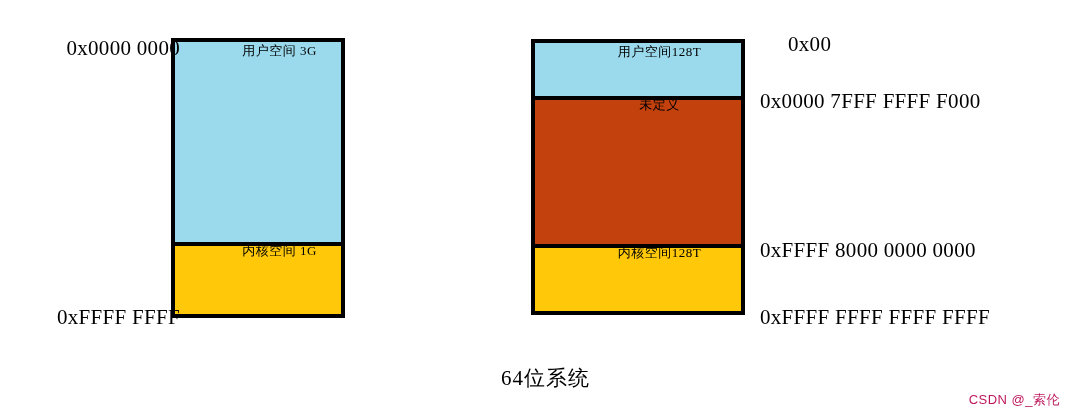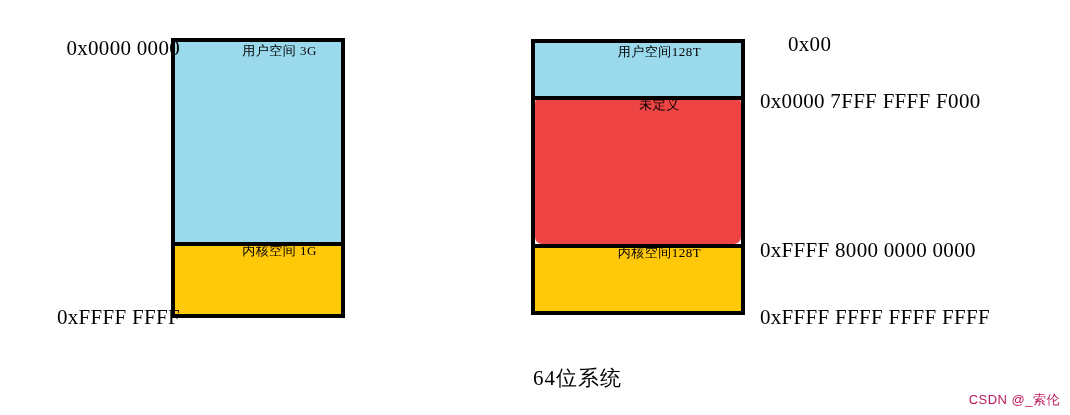--- a/index.html
+++ b/index.html
@@ -119,35 +119,35 @@
   <div class="addr addr-right" style="left:20px; top:38px; width:160px;">0x0000  0000</div>
 
 
   <div class="addr addr-right" style="left:20px; top:307px; width:160px;">0xFFFF  FFFF</div>
 
 
   <div class="mem-box" id="box64">
     <div class="mem-seg" id="seg64-user" style="background: rgb(155, 218, 236);">
       <span>用户空间128T</span>
     </div>
-    <div class="mem-seg" id="seg64-undef" style="background: #ef4444; border-radius: 7px;">
+    <div class="mem-seg" id="seg64-undef" style="background: #c2410c;">
       <span>未定义</span>
     </div>
     <div class="mem-seg" id="seg64-kernel" style="background: rgb(255, 200, 9);">
       <span>内核空间128T</span>
     </div>
     <div class="seg-divider" id="div64-1"></div>
     <div class="seg-divider" id="div64-2"></div>
   </div>
 
   <div class="addr addr-left" style="left:788px; top:34px;">0x00</div>
 
   <div class="addr addr-left" style="left:760px; top:91px;">0x0000  7FFF  FFFF  F000</div>
 
   <div class="addr addr-left" style="left:760px; top:240px;">0xFFFF  8000  0000  0000</div>
 
   <div class="addr addr-left" style="left:760px; top:307px;">0xFFFF  FFFF  FFFF  FFFF</div>
 
-  <div class="caption" style="left:533px; top:368px;">64位系统</div>
+  <div class="caption" style="left:501px; top:368px;">64位系统</div>
 
   <div class="watermark">CSDN @_索伦</div>
 
 </div>
 
 </body></html>

